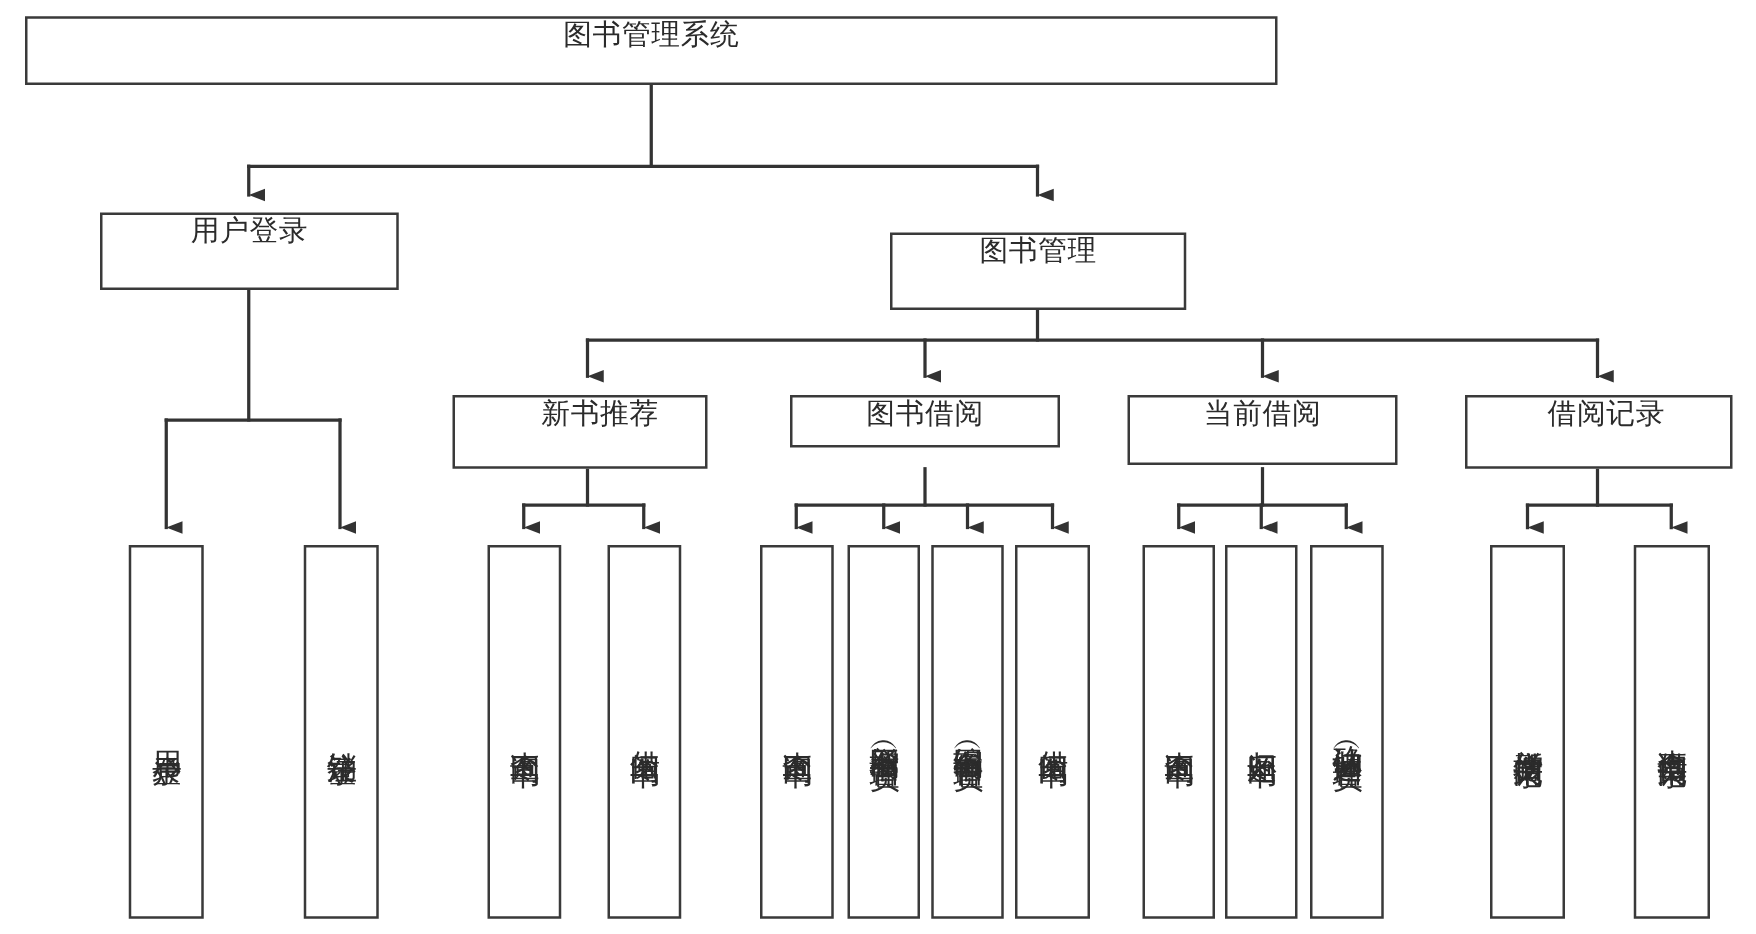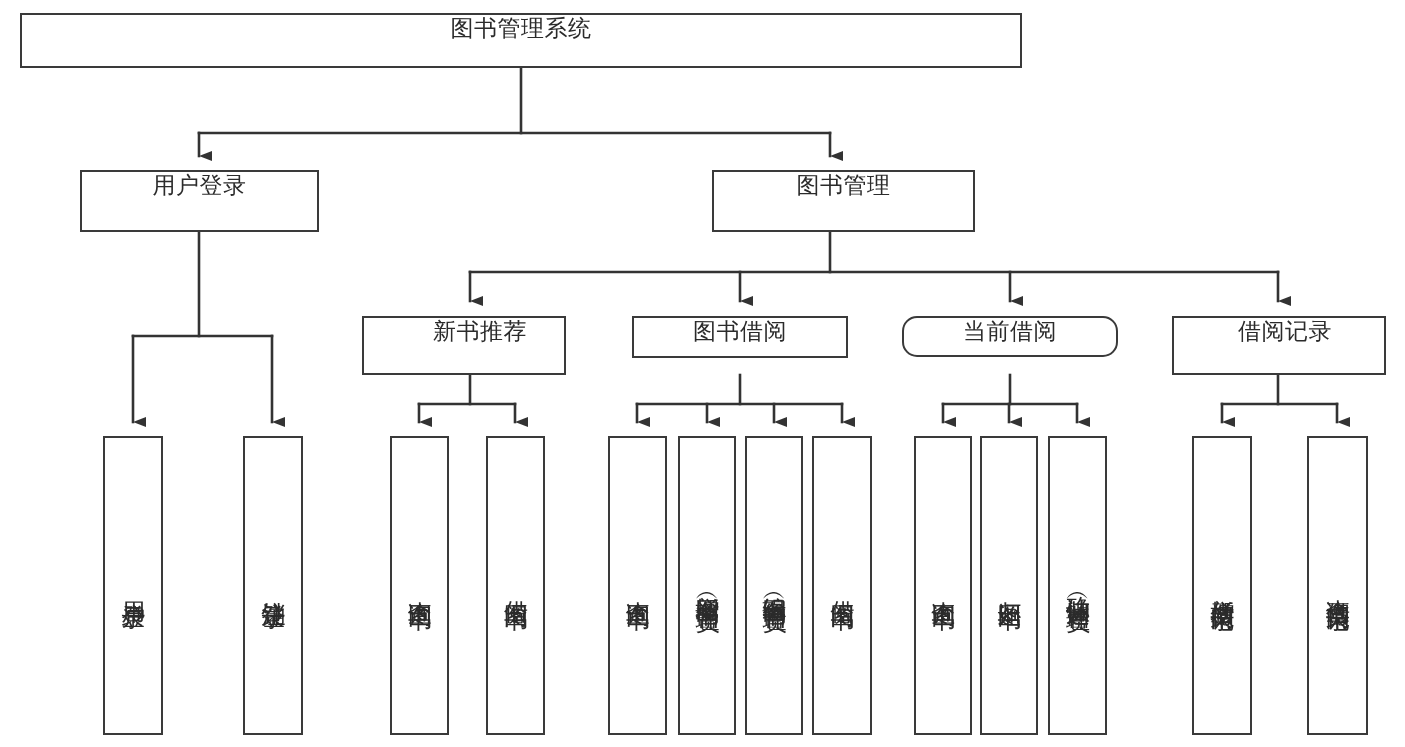--- a/index.html
+++ b/index.html
@@ -124,31 +124,31 @@
     </g>
   </svg>
 
   <div class="node horiz" style="left:20px; top:13px; width:1002px; height:55px;">
     <span class="lbl">图书管理系统</span>
   </div>
 
   <div class="node horiz" style="left:80px; top:170px; width:239px; height:62px;">
     <span class="lbl">用户登录</span>
   </div>
-  <div class="node horiz" style="left:712px; top:170px; width:263px; height:62px;">
+  <div class="node horiz" style="left:712px; top:186px; width:237px; height:62px;">
     <span class="lbl">图书管理</span>
   </div>
 
   <div class="node horiz" style="left:362px; top:316px; width:204px; height:59px;padding-left:32px;">
     <span class="lbl">新书推荐</span>
   </div>
   <div class="node horiz" style="left:632px; top:316px; width:216px; height:42px;">
     <span class="lbl">图书借阅</span>
   </div>
-  <div class="node horiz" style="left:902px; top:316px; width:216px; height:41px;border-radius:15px;">
+  <div class="node horiz" style="left:902px; top:316px; width:216px; height:56px;">
     <span class="lbl">当前借阅</span>
   </div>
   <div class="node horiz" style="left:1172px; top:316px; width:214px; height:59px;padding-left:12px;">
     <span class="lbl">借阅记录</span>
   </div>
 
   <div class="node vert" style="left:103px; top:436px; width:60px; height:299px;">
     <span class="lbl">用户登录</span>
   </div>
   <div class="node vert" style="left:243px; top:436px; width:60px; height:299px;">

